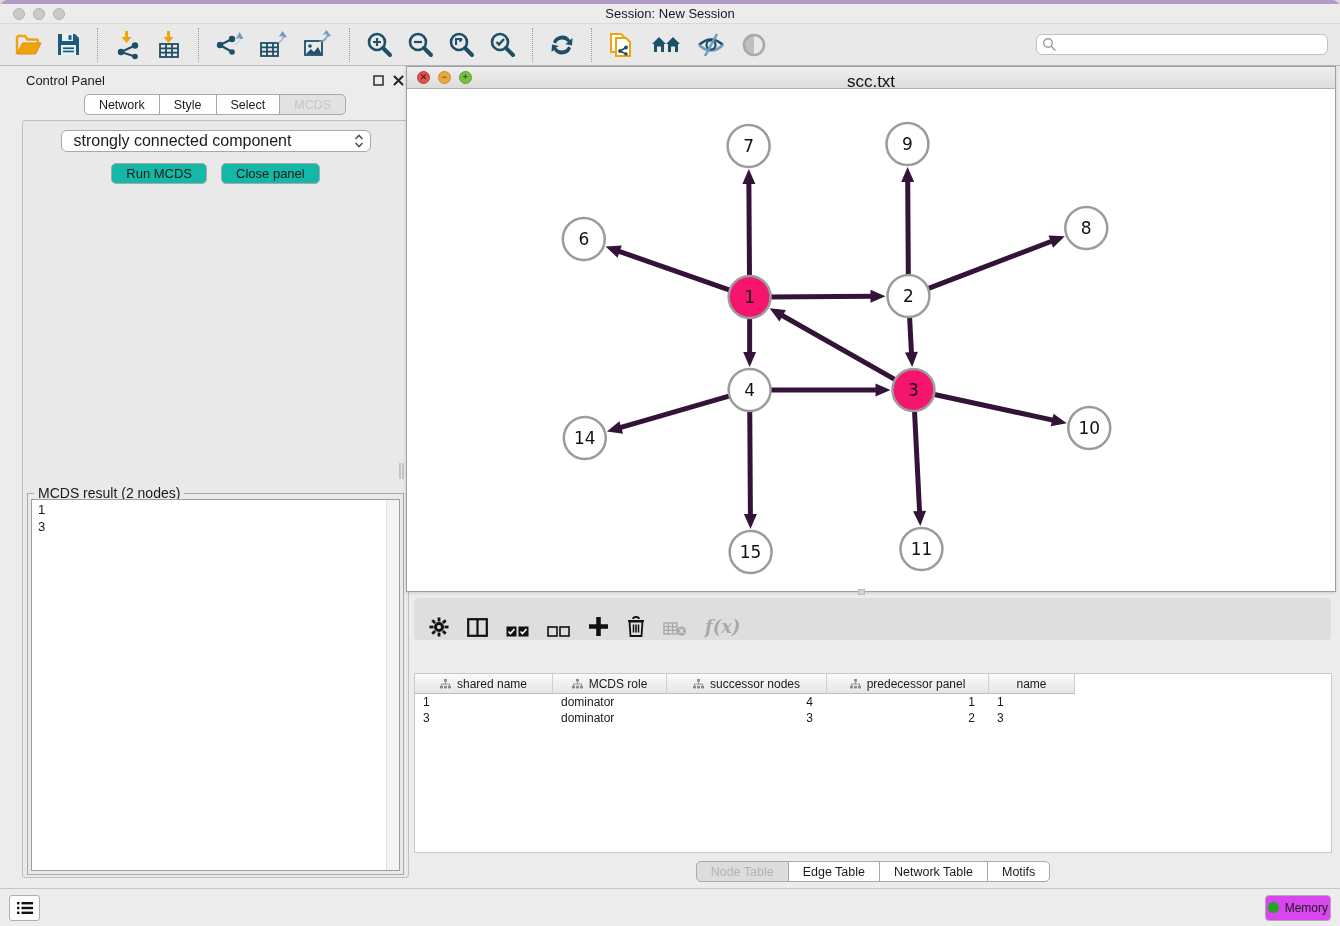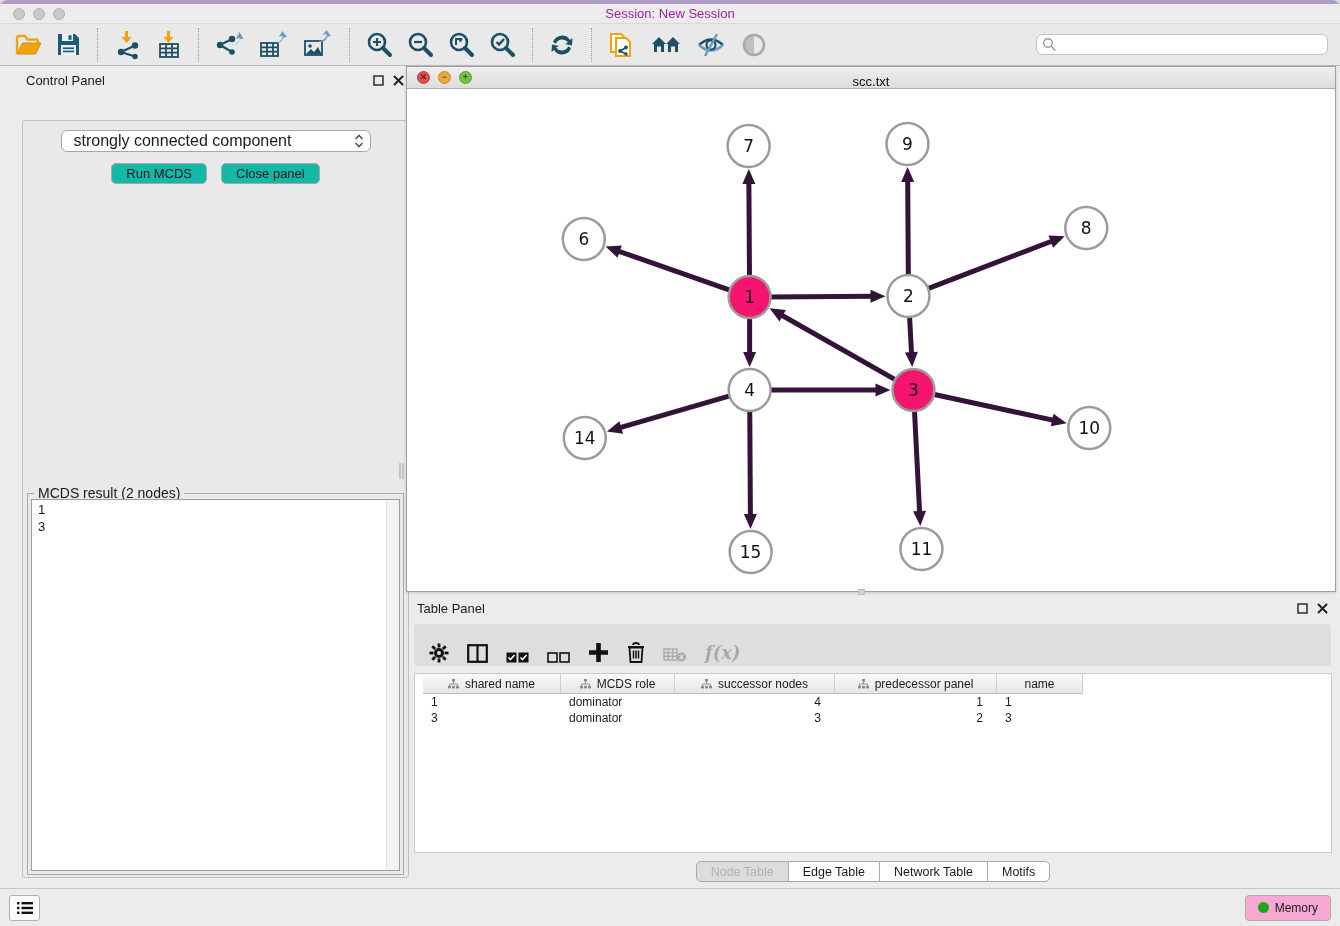--- a/index.html
+++ b/index.html
@@ -7,21 +7,21 @@
   .app{
     position:relative; width:1340px; height:926px;
     background:#ececec; border-radius:8px 8px 0 0; overflow:hidden;
     font-family:"Liberation Sans", sans-serif; color:#1a1a1a;
   }
   
   .top-accent{height:4px;background:#b09ac6;border-radius:8px 8px 0 0;}
   .titlebar{height:19px;position:relative;display:flex;align-items:center;}
   .traffic{display:flex;gap:8px;padding-left:13px;}
   .dot{width:12px;height:12px;border-radius:50%;background:#c9c9c9;border:1px solid #b2b2b2;}
-  .app-title{position:absolute;left:0;right:0;text-align:center;font-size:13px;color:#a21caf;}
+  .app-title{position:absolute;left:0;right:0;text-align:center;font-size:13px;color:#0f172a;}
   
   .toolbar{height:43px;border-top:1px solid #d9d9d9;border-bottom:1px solid #b9b9b9;
     background:#e9e9e9;display:flex;align-items:center;padding:0 8px;}
   .tb-btn{display:flex;align-items:center;justify-content:center;height:36px;padding:0 7px;cursor:default;}
   .tb-sep{width:1px;height:34px;border-left:1px dotted #999;margin:0 9px;}
   .search-box{margin-left:auto;margin-right:4px;width:292px;height:21px;background:#fff;
     border:1px solid #c2c2c2;border-radius:6px;display:flex;align-items:center;padding:0 5px;}
   .search-box input{border:none;outline:none;flex:1;font-size:12px;font-family:"Liberation Sans",sans-serif;background:transparent;}
   
   .control-panel{position:absolute;left:16px;top:67px;width:398px;height:821px;}
@@ -58,47 +58,47 @@
   .net-window{position:absolute;left:406px;top:66px;right:4px;height:526px;
     border:1px solid #9f9f9f;background:#fff;box-shadow:0 1px 3px rgba(0,0,0,.15);}
   .net-titlebar{height:22px;background:linear-gradient(#efefef,#dcdcdc);border-bottom:1px solid #adadad;
     display:flex;align-items:center;position:relative;}
   .net-traffic{display:flex;gap:8px;padding-left:10px;}
   .tl{width:13px;height:13px;border-radius:50%;display:flex;align-items:center;justify-content:center;
      font-size:9px;font-weight:bold;color:rgba(0,0,0,.55);line-height:1;}
   .tl.red{background:#e0504d;border:1px solid #c33b38;}
   .tl.yellow{background:#e7a93d;border:1px solid #ca8b22;}
   .tl.green{background:#78c043;border:1px solid #57a226;}
-  .net-title{position:absolute;left:0;right:0;text-align:center;font-size:13px;color:#111;margin-top:8px;}
+  .net-title{position:absolute;left:0;right:0;text-align:center;font-size:17px;color:#111;margin-top:8px;}
   .net-canvas{position:absolute;left:0;right:0;top:22px;bottom:0;background:#fff;}
   .net-canvas svg{display:block;width:100%;height:100%;}
   
   .table-panel{position:absolute;left:406px;top:595px;right:0;bottom:38px;}
   .tp-header{height:26px;display:flex;align-items:center;padding:0 12px 0 11px;}
   .tp-title{font-size:13px;}
   .tp-toolbar{margin:3px 9px 0 8px;height:42px;background:#dedede;border-radius:4px;
     display:flex;align-items:center;padding:0 6px;}
   .tp-btn{display:flex;align-items:flex-end;justify-content:center;padding:0 9px;height:36px;font-weight:bold;}
   .fx{font-family:"DejaVu Serif",serif;font-style:italic;font-size:18px;color:#a9a9a9;}
   .tp-table{position:absolute;left:8px;right:8px;top:78px;bottom:35px;background:#fff;
-    border:1px solid #c9c9c9;overflow:hidden;padding-left:8px;}
+    border:1px solid #c9c9c9;overflow:hidden;}
   .thead{display:flex;height:20px;}
   .th{display:flex;align-items:center;justify-content:center;gap:6px;font-size:12px;
     background:linear-gradient(#fafafa,#e6e6e6);border-right:1px solid #cfcfcf;border-bottom:1px solid #bdbdbd;}
   .trow{display:flex;height:16px;align-items:center;}
   .td{font-size:12px;padding:0 8px;white-space:nowrap;overflow:hidden;}
   .td.right{text-align:right;padding-right:14px;}
   .tp-tabs{position:absolute;left:0;right:0;bottom:0;height:33px;display:flex;justify-content:center;align-items:center;}
   
   .statusbar{position:absolute;left:0;right:0;bottom:0;height:38px;background:#ececec;
     border-top:1px solid #c6c6c6;display:flex;align-items:center;padding:0 9px;}
   .sb-btn{width:31px;height:26px;background:#fdfdfd;border:1px solid #b0b0b0;border-radius:3px;
     display:flex;align-items:center;justify-content:center;}
-  .memory-btn{margin-left:auto;height:26px;background:#f9a8d4;border:1px solid #adadad;border-radius:4px;
-    display:flex;align-items:center;gap:6px;padding:0 12px;font-size:12px;}
+  .memory-btn{margin-left:auto;height:26px;background:#d946ef;border:1px solid #adadad;border-radius:4px;
+    display:flex;align-items:center;gap:6px;padding:0 2px;font-size:12px;}
   .mem-dot{width:11px;height:11px;border-radius:50%;background:#1fa51f;}
   svg{overflow:visible;}
 </style>
 </head>
 <body>
 
 <div class="app">
   <div class="top-accent"></div>
 
   <div class="titlebar">
@@ -257,20 +257,26 @@
       <span class="cp-title">Control Panel</span>
       <span class="win-icons">
         <svg width="11" height="11" viewBox="0 0 11 11">
           <rect x="1" y="1" width="9" height="9" fill="none" stroke="#222" stroke-width="1.4"></rect>
         </svg>
         <svg width="11" height="11" viewBox="0 0 11 11">
           <path d="M1.5 1.5 L9.5 9.5 M9.5 1.5 L1.5 9.5" stroke="#222" stroke-width="2" stroke-linecap="round"></path>
         </svg>
       </span>
     </div>
+    <div class="cp-tabs" id="cp-tabs">
+        <div class="tab">Network</div>
+        <div class="tab">Style</div>
+        <div class="tab">Select</div>
+        <div class="tab selected">MCDS</div>
+      </div>
     <div class="cp-body">
       <div class="dropdown">
         <span class="dd-text">strongly connected component</span>
         <svg width="10" height="14" viewBox="0 0 10 14">
           <path d="M1.5 5 L5 1.5 L8.5 5" fill="none" stroke="#555" stroke-width="1.6"></path>
           <path d="M1.5 9 L5 12.5 L8.5 9" fill="none" stroke="#555" stroke-width="1.6"></path>
         </svg>
       </div>
       <div class="btn-row">
         <div class="btn">Run MCDS</div>
@@ -352,31 +358,20 @@
           <text x="344" y="469" text-anchor="middle" font-size="17" font-family="&quot;DejaVu Sans&quot;, sans-serif" fill="#111111">15</text>
           <circle cx="515" cy="460" r="21" fill="#ffffff" stroke="#9b9b9b" stroke-width="2.5"></circle>
           <text x="515" y="466" text-anchor="middle" font-size="17" font-family="&quot;DejaVu Sans&quot;, sans-serif" fill="#111111">11</text>
         </svg>
     </div>
   </div>
 
   <div class="h-resize"></div>
 
   <div class="table-panel">
-    <div class="tp-header">
-      <span class="tp-title">Table Panel</span>
-      <span class="win-icons">
-        <svg width="11" height="11" viewBox="0 0 11 11">
-          <rect x="1" y="1" width="9" height="9" fill="none" stroke="#222" stroke-width="1.4"></rect>
-        </svg>
-        <svg width="11" height="11" viewBox="0 0 11 11">
-          <path d="M1.5 1.5 L9.5 9.5 M9.5 1.5 L1.5 9.5" stroke="#222" stroke-width="2" stroke-linecap="round"></path>
-        </svg>
-      </span>
-    </div>
     <div class="tp-toolbar">
       <div class="tp-btn">
         <svg width="20" height="20" viewBox="0 0 20 20">
           <g fill="#111">
             <circle cx="10" cy="10" r="5"></circle>
             <g>
               <rect x="8.6" y="0.5" width="2.8" height="4"></rect>
               <rect x="8.6" y="15.5" width="2.8" height="4"></rect>
               <rect x="0.5" y="8.6" width="4" height="2.8"></rect>
               <rect x="15.5" y="8.6" width="4" height="2.8"></rect>

